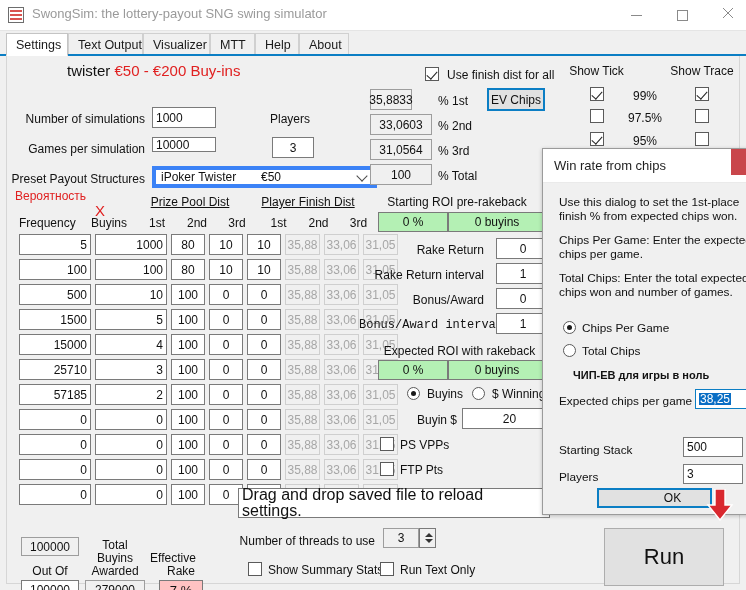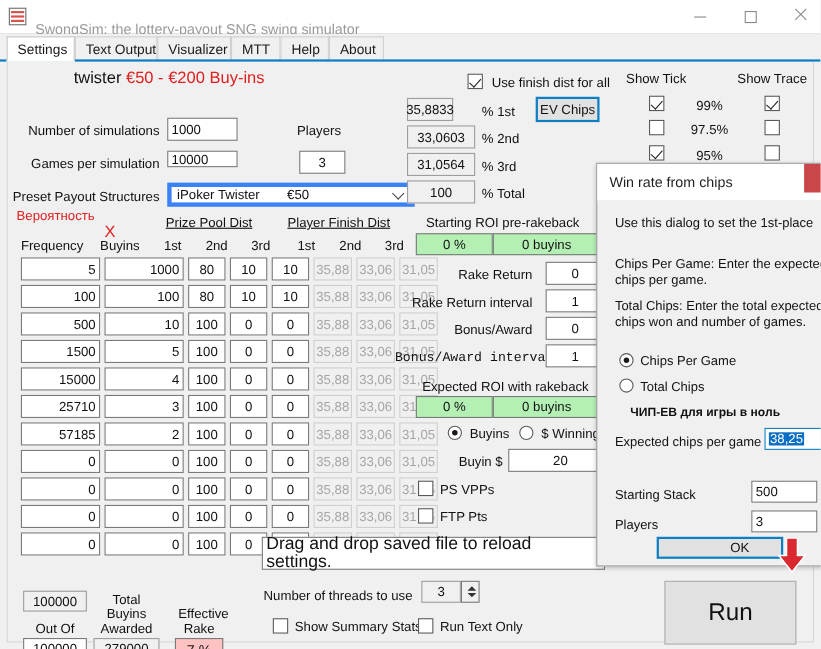--- a/index.html
+++ b/index.html
@@ -18,21 +18,21 @@
   #app-icon{
     position:absolute; left:8px; top:7px; width:16px; height:16px;
     background:#ffffff; border:1px solid #6d6d6d;
   }
   #app-icon i{ position:absolute; left:1px; width:12px; height:2px; background:#d9534f; display:block;}
   #app-icon i:nth-child(1){ top:2px; }
   #app-icon i:nth-child(2){ top:6px; }
   #app-icon i:nth-child(3){ top:10px; }
   #title-text{
     position:absolute; left:32px; top:6px; font-size:13px; color:#9a9a9a;
-    font-family:"Liberation Sans", sans-serif; white-space:nowrap;margin-top:13px;
+    font-family:"Liberation Sans", sans-serif; white-space:nowrap;
   }
   .wbtn{
     position:absolute; top:0; width:46px; height:30px; cursor:default;
     color:#8a8a8a; font-size:13px; text-align:center; line-height:30px;
   }
   #btn-min{ left:613px; }
   #btn-max{ left:659px; }
   #btn-close{ left:705px; }
   #btn-min .gl{ display:inline-block; width:11px; height:1px; background:#8a8a8a; vertical-align:middle;}
   #btn-max .gl{ display:inline-block; width:11px; height:11px; border:1px solid #8a8a8a; vertical-align:middle;}
@@ -289,21 +289,21 @@
 
   <div class="tbox gray ctr" style="left:14px; top:481px; width:58px; height:19px;">100000</div>
   <div class="lbl c" style="left:14px; top:508px; width:58px;">Out Of</div>
   <div class="tbox ctr" style="left:14px; top:524px; width:58px; height:20px;">100000</div>
 
   <div class="lbl c" style="left:78px; top:482px; width:60px;">Total</div>
   <div class="lbl c" style="left:78px; top:495px; width:60px;">Buyins</div>
   <div class="lbl c" style="left:78px; top:508px; width:60px;">Awarded</div>
   <div class="tbox gray ctr" style="left:78px; top:524px; width:60px; height:20px;">279000</div>
 
-  <div class="lbl c" style="left:148px; top:495px; width:60px;">Effective</div>
+  <div class="lbl c" style="left:136px; top:495px; width:60px;">Effective</div>
   <div class="lbl c" style="left:144px; top:508px; width:60px;">Rake</div>
   <div class="tbox pink" style="left:152px; top:524px; width:44px; height:21px; font-size:13px;">7 %</div>
 
   <div class="cb on" style="left:418px; top:11px;"></div>
   <div class="lbl" style="left:440px; top:12px;">Use finish dist for all</div>
 
   <div class="tbox gray ctr" style="left:363px; top:33px; width:42px; height:21px;">35,8833</div>
   <div class="lbl" style="left:431px; top:38px;">% 1st</div>
   <div class="tbox gray ctr" style="left:363px; top:58px; width:62px; height:21px;">33,0603</div>
   <div class="lbl" style="left:431px; top:63px;">% 2nd</div>
@@ -384,20 +384,21 @@
   <div class="btn" style="left:597px; top:472px; width:120px; height:58px; font-size:22px;">Run</div>
 </div>
 
 <div id="dialog">
   <div id="dlg-title">
     <div id="dlg-title-text">Win rate from chips</div>
     <div id="dlg-close"></div>
   </div>
 
   <div class="dtxt" style="left:16px; top:46px;">Use this dialog to set the 1st-place</div>
+  <div class="dtxt" style="left:16px; top:60px;">finish % from expected chips won.</div>
   <div class="dtxt" style="left:16px; top:84px;">Chips Per Game:  Enter the expected</div>
   <div class="dtxt" style="left:16px; top:98px;">chips per game.</div>
   <div class="dtxt" style="left:16px; top:122px;">Total Chips:  Enter the total expected</div>
   <div class="dtxt" style="left:16px; top:136px;">chips won and number of games.</div>
 
   <div class="rb on" style="left:20px; top:172px;"></div>
   <div class="dtxt" style="left:39px; top:172px;">Chips Per Game</div>
   <div class="rb" style="left:20px; top:195px;"></div>
   <div class="dtxt" style="left:39px; top:195px;">Total Chips</div>
 

